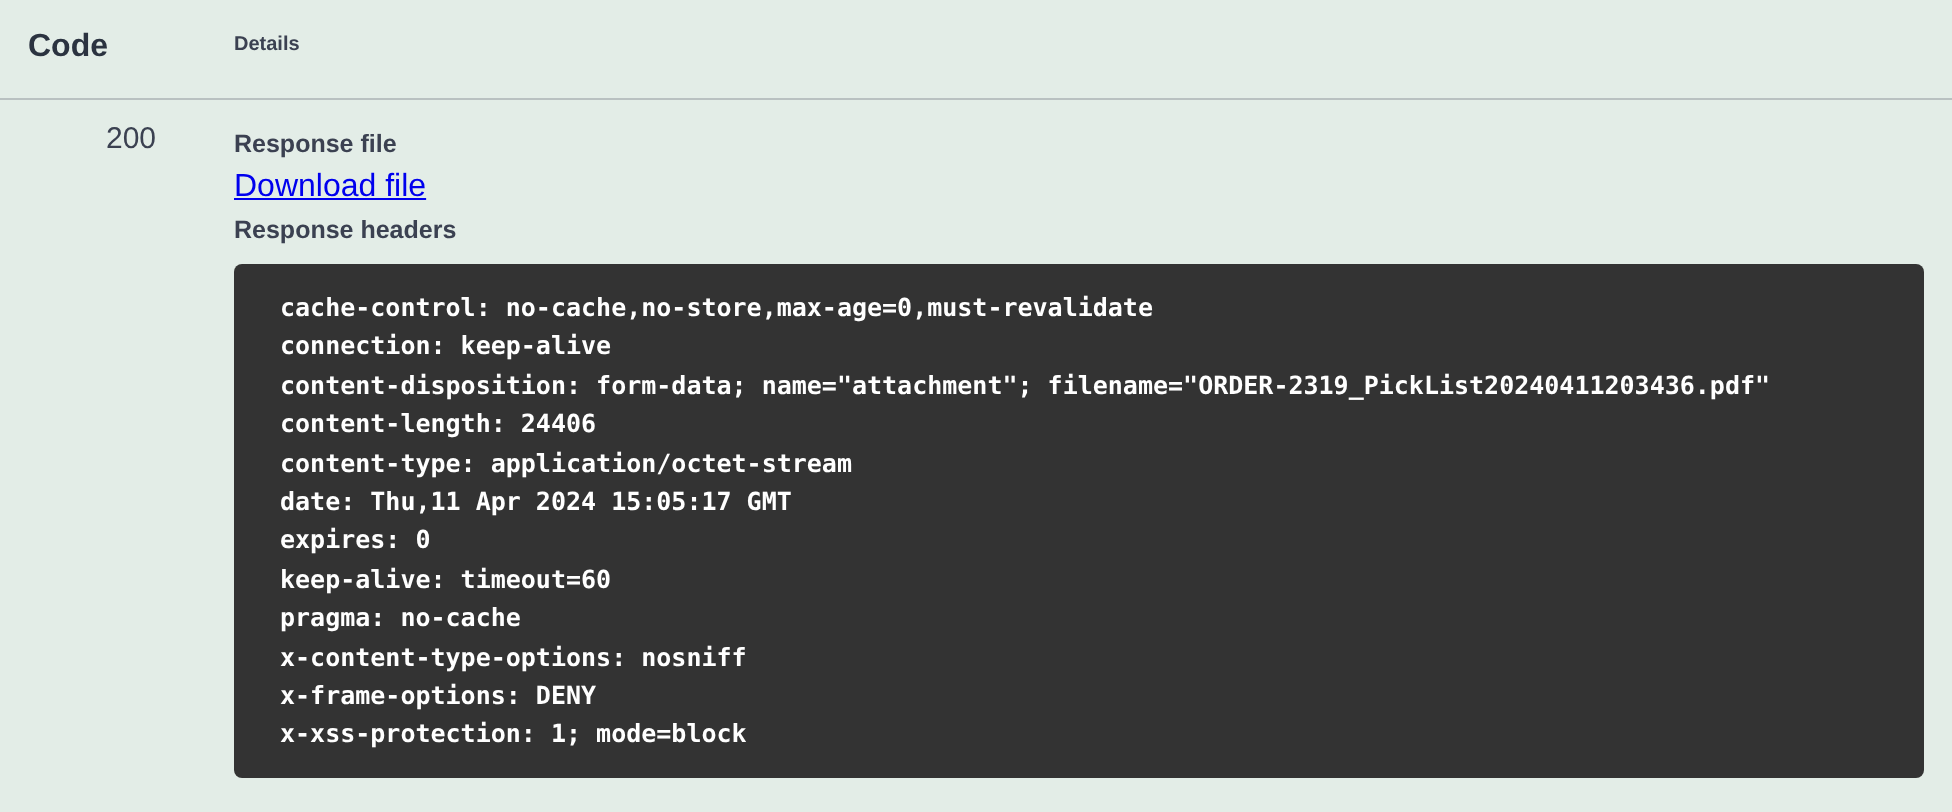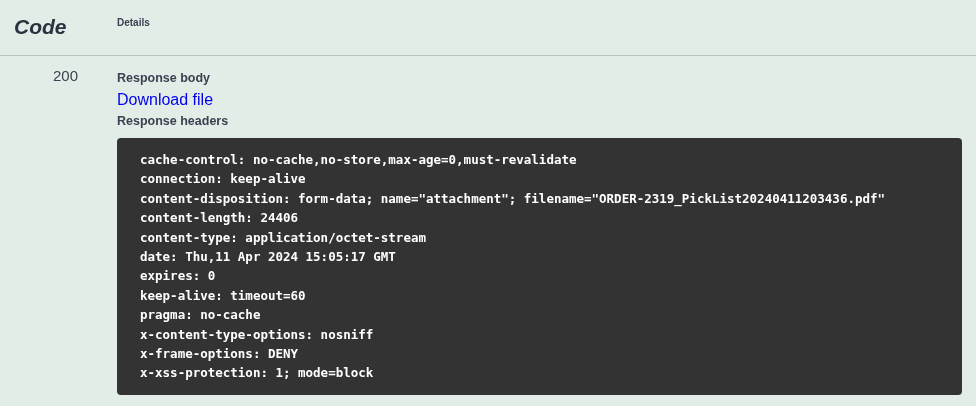--- a/index.html
+++ b/index.html
@@ -17,24 +17,23 @@
   }
   .responses-header {
     display: flex;
     align-items: flex-start;
     padding: 15px 14px 16px 14px;
     border-bottom: 1px solid rgba(59, 65, 81, 0.25);
   }
   .col-code-head {
     width: 103px;
     flex: 0 0 103px;
-    font-size: 21px;
+    font-size: 16px;
     font-weight: 700;
     color: #2b3340;
-    font-style: italic;
   }
   .col-details-head {
     flex: 1;
     font-size: 10px;
     font-weight: 700;
     color: #3b4151;
     padding-top: 2px;
   }
   .responses-row {
     display: flex;
@@ -58,20 +57,21 @@
     font-weight: 700;
     color: #3b4151;
     margin: 0;
   }
   .label-response-body { margin-top: 5px; }
   .download-link {
     display: inline-block;
     margin-top: 6px;
     font-size: 16px;
     color: #0000ee;
+    text-decoration: underline;
     cursor: pointer;
   }
   .label-response-headers { margin-top: 5px; }
   .headers-block {
     margin: 10px 0 0 0;
     background: #333333;
     border-radius: 4px;
     padding: 12px 0 12px 23px;
     width: 845px;
     max-width: 100%;
@@ -94,21 +94,21 @@
   <div class="responses-header">
     <div class="col-code-head">Code</div>
     <div class="col-details-head">Details</div>
   </div>
 
   <div class="responses-row">
     <div class="col-code-cell">200</div>
 
     <div class="col-details-cell">
 
-      <div class="section-label label-response-body">Response body</div>
+      <div class="section-label label-response-body">Response file</div>
 
       <a class="download-link">Download file</a>
 
       <div class="section-label label-response-headers">Response headers</div>
 
       <pre class="headers-block"><div class="code-line">cache-control: no-cache,no-store,max-age=0,must-revalidate</div><div class="code-line">connection: keep-alive</div><div class="code-line">content-disposition: form-data; name="attachment"; filename="ORDER-2319_PickList20240411203436.pdf"</div><div class="code-line">content-length: 24406</div><div class="code-line">content-type: application/octet-stream</div><div class="code-line">date: Thu,11 Apr 2024 15:05:17 GMT</div><div class="code-line">expires: 0</div><div class="code-line">keep-alive: timeout=60</div><div class="code-line">pragma: no-cache</div><div class="code-line">x-content-type-options: nosniff</div><div class="code-line">x-frame-options: DENY</div><div class="code-line">x-xss-protection: 1; mode=block</div></pre>
 
     </div>
   </div>
 

